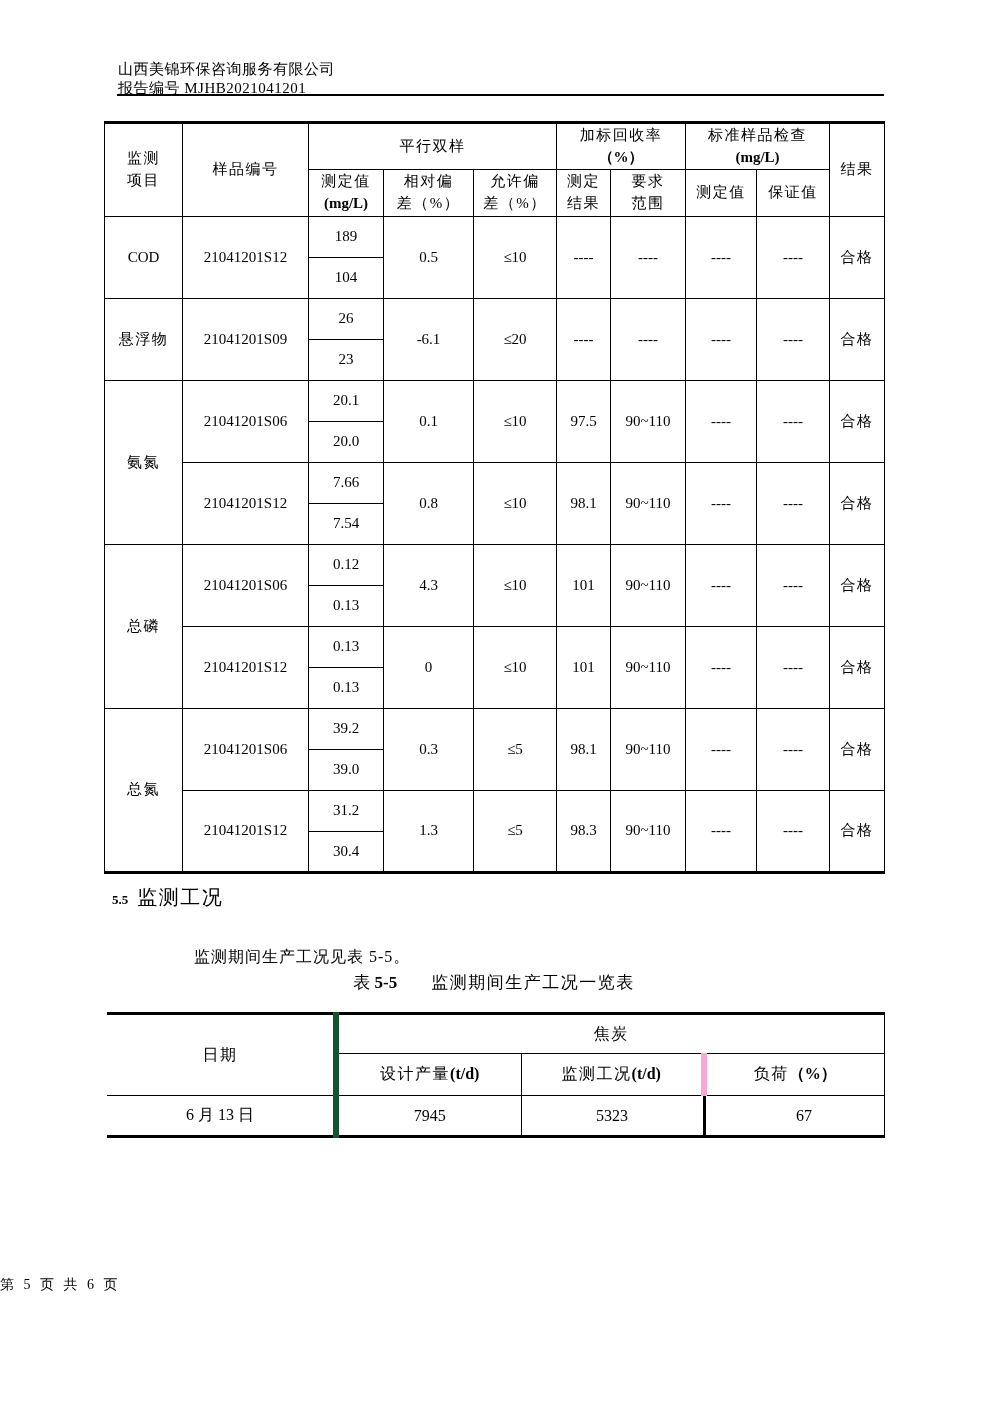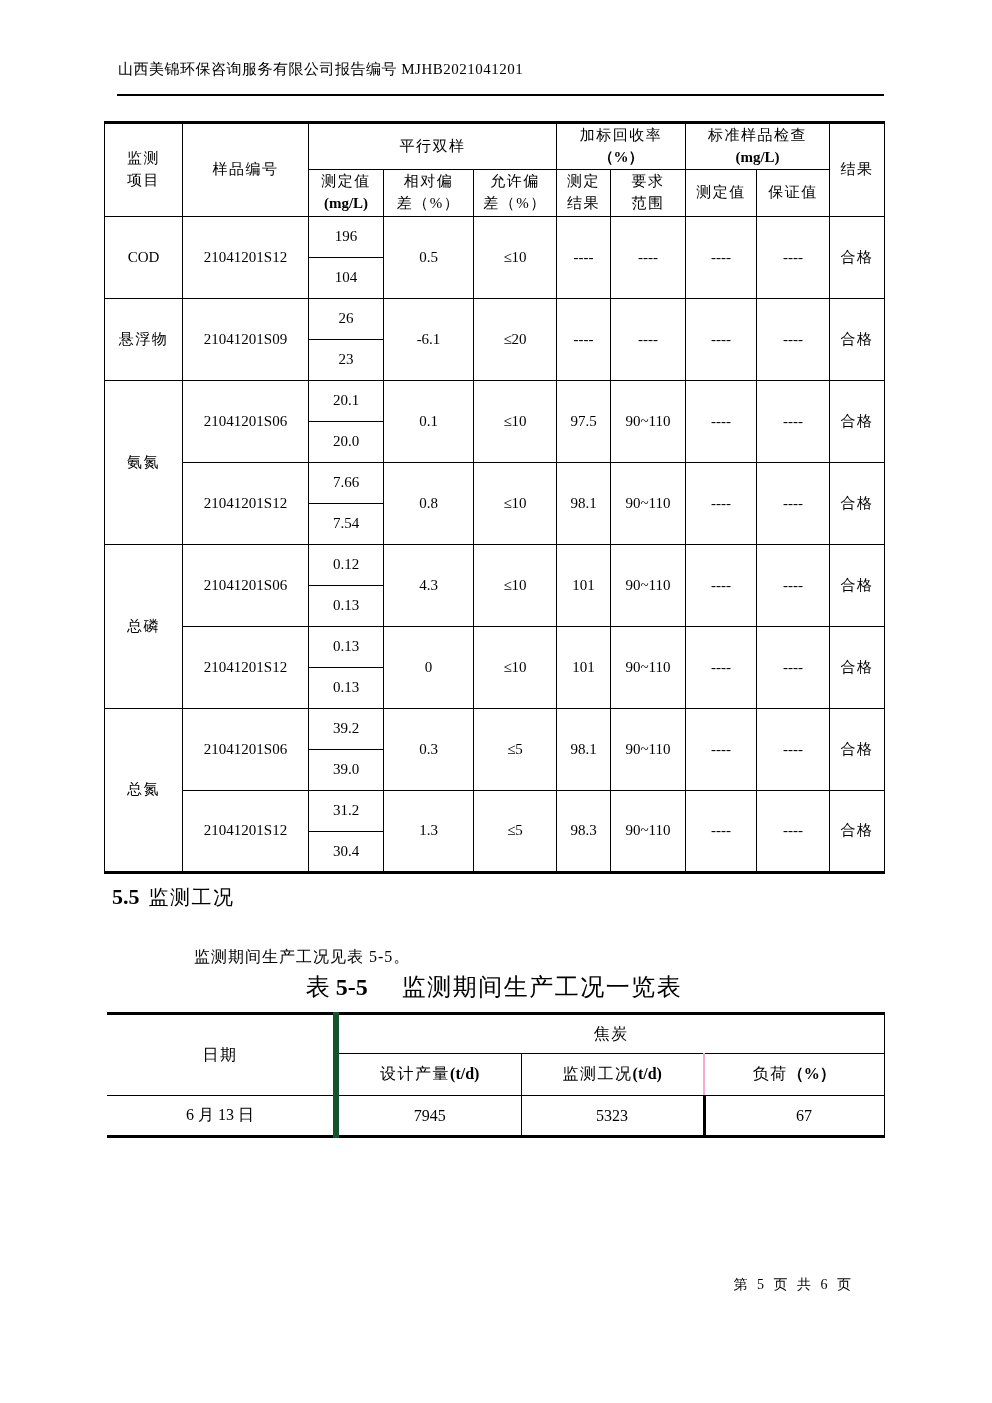--- a/index.html
+++ b/index.html
@@ -5,51 +5,51 @@
   html,body{margin:0;padding:0;}
   body{
     width:992px;height:1403px;
     background:#ffffff;color:#000;
     font-family:"Liberation Serif","DejaVu Serif",serif;
     position:relative;overflow:hidden;
   }
   .abs{position:absolute;}
 
   
-  .page-header{top:60px;left:118px;width:758px;display:flex;font-size:15px;letter-spacing:0.5px;}
+  .page-header{top:60px;left:118px;width:758px;display:flex;justify-content:space-between;font-size:15px;letter-spacing:0.5px;flex-direction:column;}
   .header-rule{top:94px;left:117px;width:767px;height:2px;background:#000;}
 
   
   table{border-collapse:collapse;table-layout:fixed;}
   .qc-table{top:121px;left:104px;width:780px;border-top:3px solid #000;border-bottom:3px solid #000;}
   .qc-table td{border:1px solid #000;text-align:center;vertical-align:middle;font-size:15px;padding:0;line-height:1.45;}
   .qc-table thead tr{height:47px;}
   .qc-table tbody tr{height:41px;}
   .pre{white-space:pre-line;}
   .unit{font-weight:bold;}
   .zh{letter-spacing:1.5px;}
 
   
   .section-heading{top:884px;left:112px;font-size:20px;}
-  .sec-num{font-weight:bold;margin-right:9px;font-size:22px;}
+  .sec-num{font-weight:bold;margin-right:9px;font-size:13px;}
   .body-par{top:931px;left:178px;font-size:16px;margin:16px;letter-spacing:1px;}
-  .caption{top:971px;left:104px;width:780px;text-align:center;font-size:24px;}
+  .caption{top:971px;left:104px;width:780px;text-align:center;font-size:17px;}
   .cap-no{font-weight:bold;}
   .cap-title{margin-left:34px;}
 
   
   .prod-table{top:1012px;left:107px;width:777px;border-top:3px solid #000;border-bottom:3px solid #000;}
   .prod-table td{border:1px solid #000;text-align:center;vertical-align:middle;font-size:16px;padding:0;}
   .prod-table .no-left{border-left:none;}
   .prod-table .thick-right{border-right:6px solid #14532d;}
   .prod-table tr.r1{height:40px;}
   .prod-table tr.r2{height:42px;}
   .prod-table tr.r3{height:41px;}
 
-  .page-footer{top:1276px;left:0;width:854px;text-align:right;font-size:14px;letter-spacing:3px;}
+  .page-footer{top:1276px;left:0;width:854px;text-align:left;font-size:14px;letter-spacing:3px;}
 </style>
 </head>
 <body>
 
 <div class="abs page-header">
   <span>山西美锦环保咨询服务有限公司</span>
   <span>报告编号 MJHB2021041201</span>
 </div>
 <div class="abs header-rule"></div>
 
@@ -97,21 +97,21 @@
 范围</td>
       <td class="zh">测定值</td>
       <td class="zh">保证值</td>
     </tr>
   </thead>
   <tbody>
 
     <tr>
       <td rowspan="2">COD</td>
       <td rowspan="2">21041201S12</td>
-      <td>196</td>
+      <td>189</td>
       <td rowspan="2">0.5</td>
       <td rowspan="2">≤10</td>
       <td rowspan="2">----</td>
       <td rowspan="2">----</td>
       <td rowspan="2">----</td>
       <td rowspan="2">----</td>
       <td rowspan="2" class="zh">合格</td>
     </tr>
     <tr>
       <td>104</td>
@@ -246,21 +246,21 @@
       <col style="width:180px">
   </colgroup>
   <tbody>
     <tr class="r1">
       <td rowspan="2" class="no-left thick-right zh">日期</td>
       <td colspan="3" class="zh">焦炭</td>
     </tr>
     <tr class="r2">
       <td><span class="zh">设计产量</span><span class="unit">(t/d)</span></td>
       <td><span class="zh">监测工况</span><span class="unit">(t/d)</span></td>
-      <td class="thick-right" style="border-left:2px solid #f9a8d4;border-right:1px solid #000;"><span class="zh">负荷</span><span class="unit">（%）</span></td>
+      <td class="thick-right" style="border-left:6px solid #f9a8d4;border-right:1px solid #000;"><span class="zh">负荷</span><span class="unit">（%）</span></td>
     </tr>
     <tr class="r3">
       <td class="no-left thick-right">6 月 13 日</td>
       <td>7945</td>
       <td>5323</td>
       <td style="border-left:3px solid #000;border-right:1px solid #000;padding-left:19px;">67</td>
     </tr>
   </tbody>
 </table>
 

